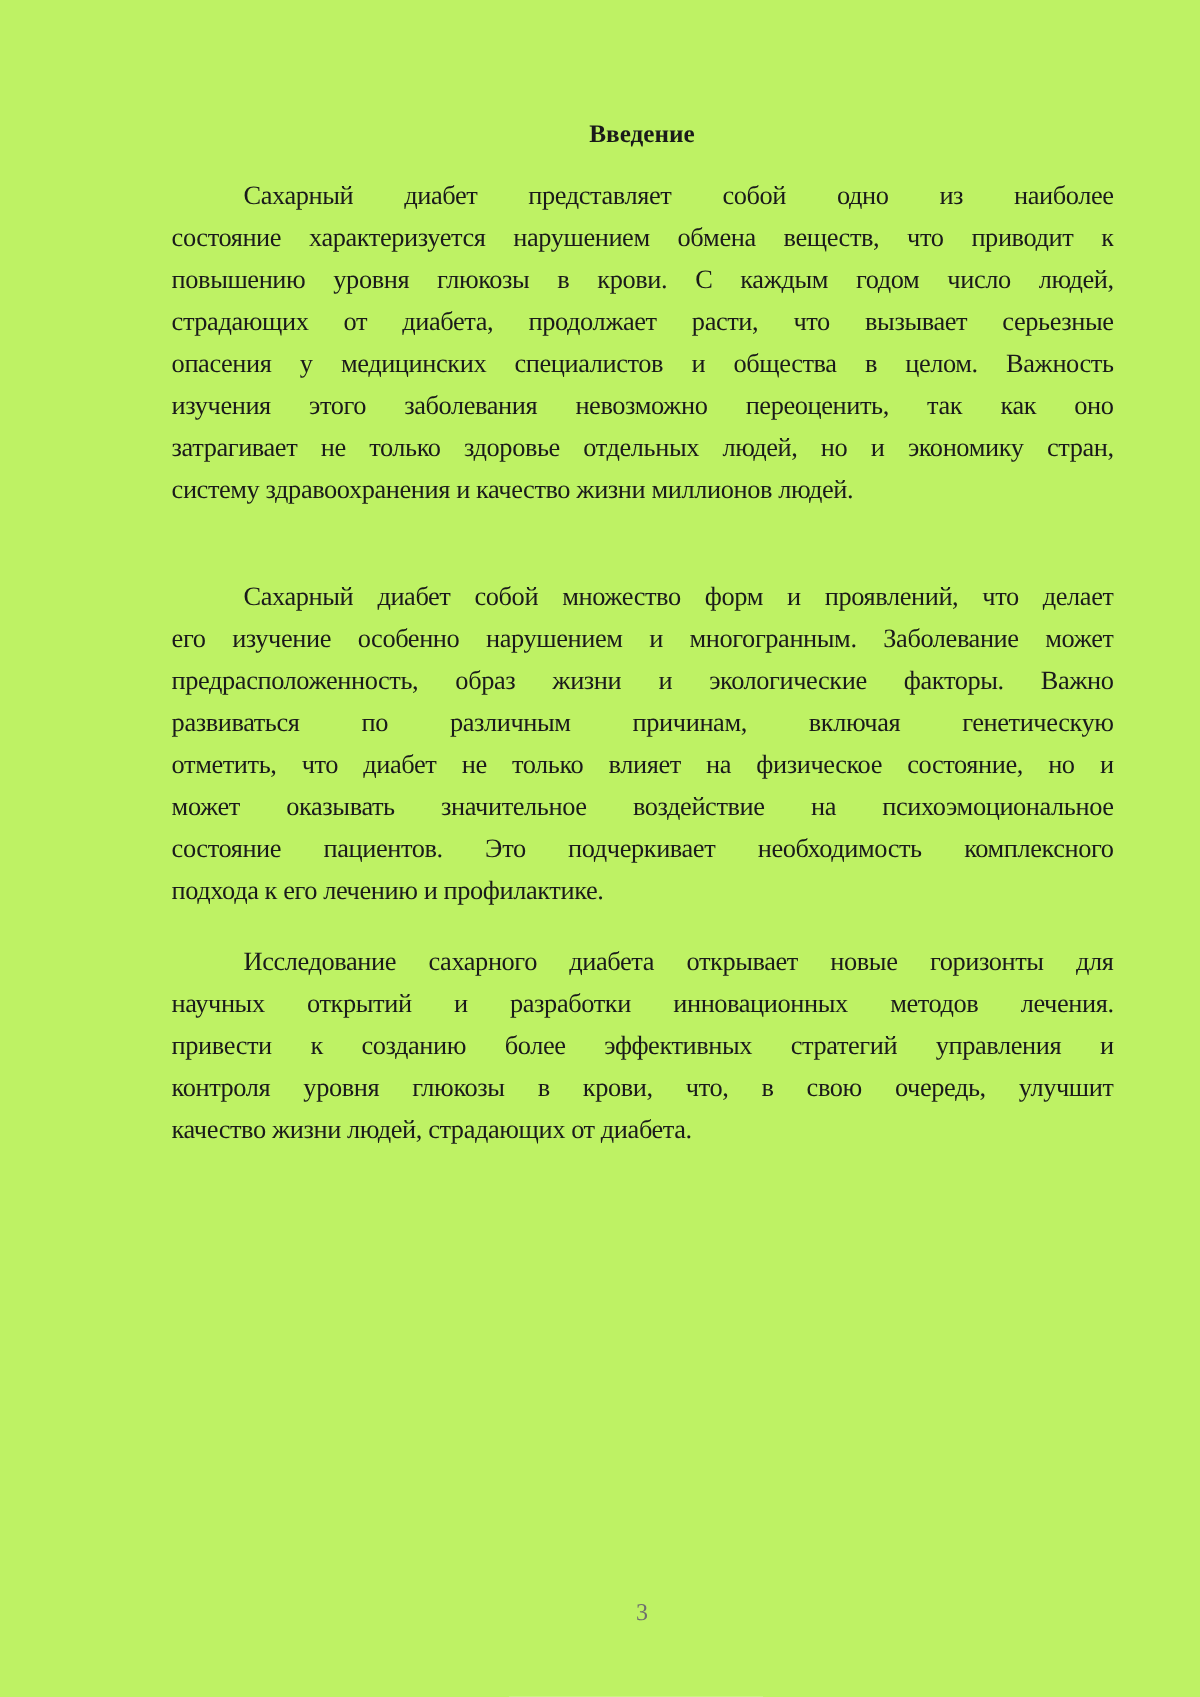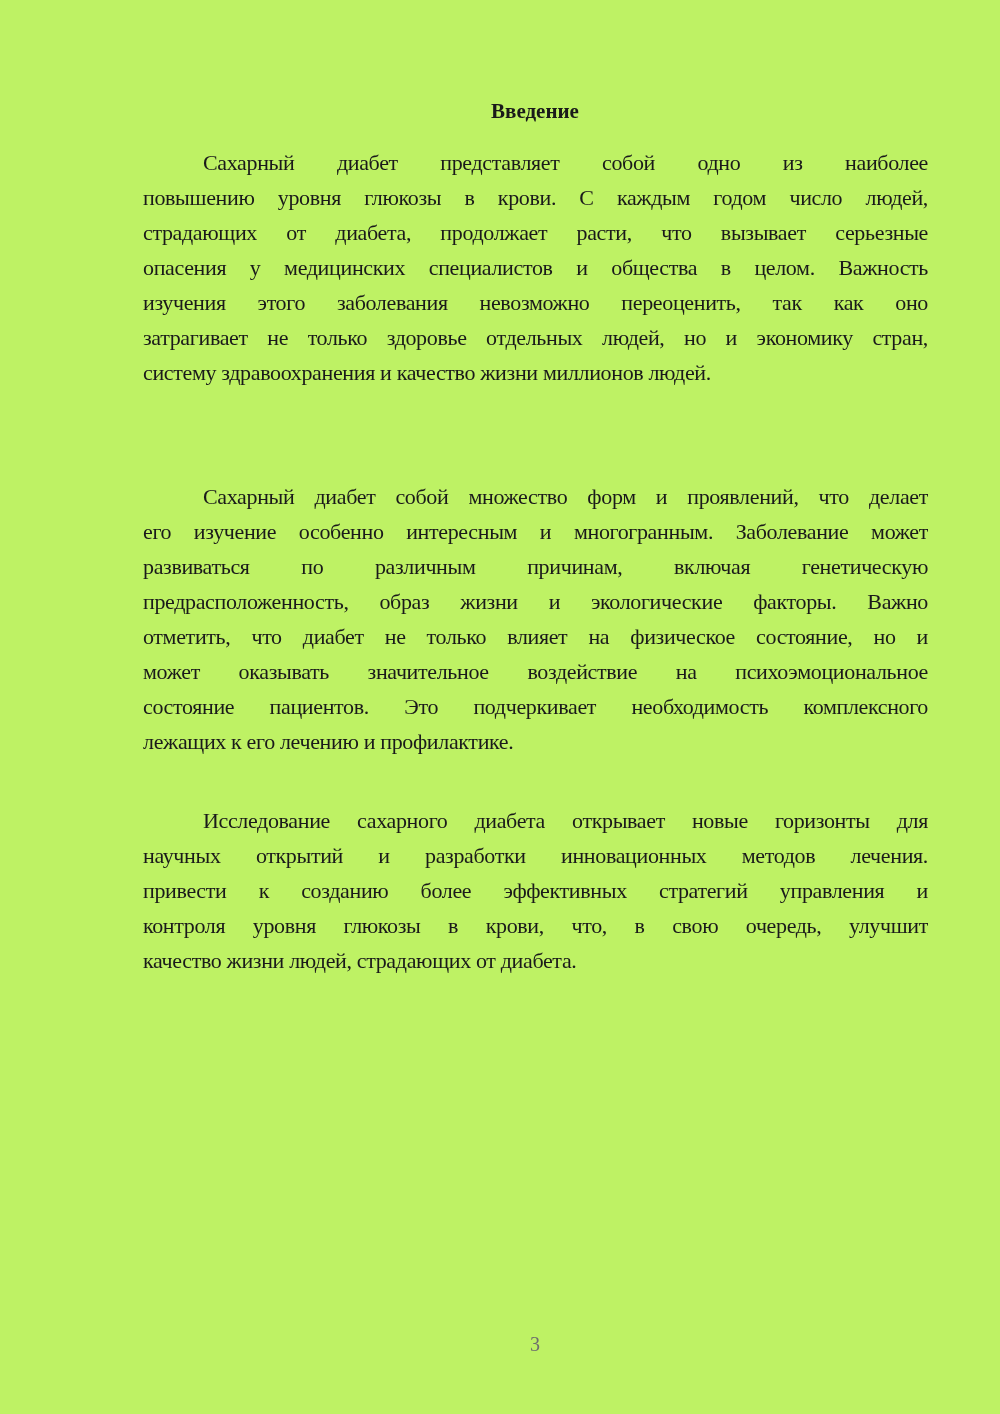--- a/index.html
+++ b/index.html
@@ -74,41 +74,42 @@
 <body>
 
 <div class="page">
 
   <div class="title">
     <span class="title-inner">Введение</span>
   </div>
 
   <div class="body-text" style="top:145px;">
     <span class="line-wrap indent" style="padding-left:60px;">Сахарный диабет представляет собой одно из наиболее</span>
+    <span class="line-wrap">состояние характеризуется нарушением обмена веществ, что приводит к</span>
     <span class="line-wrap">повышению уровня глюкозы в крови. С каждым годом число людей,</span>
     <span class="line-wrap">страдающих от диабета, продолжает расти, что вызывает серьезные</span>
     <span class="line-wrap">опасения у медицинских специалистов и общества в целом. Важность</span>
     <span class="line-wrap">изучения этого заболевания невозможно переоценить, так как оно</span>
     <span class="line-wrap">затрагивает не только здоровье отдельных людей, но и экономику стран,</span>
     <span class="line-wrap last">систему здравоохранения и качество жизни миллионов людей.</span>
   </div>
 
   <div class="body-text" style="top:479px;">
     <span class="line-wrap" style="padding-left:60px;">Сахарный диабет собой множество форм и проявлений, что делает</span>
-    <span class="line-wrap">его изучение особенно интересным и многогранным. Заболевание может</span>
+    <span class="line-wrap">его изучение особенно нарушением и многогранным. Заболевание может</span>
+    <span class="line-wrap">предрасположенность, образ жизни и экологические факторы. Важно</span>
     <span class="line-wrap">развиваться по различным причинам, включая генетическую</span>
-    <span class="line-wrap">предрасположенность, образ жизни и экологические факторы. Важно</span>
     <span class="line-wrap">отметить, что диабет не только влияет на физическое состояние, но и</span>
     <span class="line-wrap">может оказывать значительное воздействие на психоэмоциональное</span>
     <span class="line-wrap">состояние пациентов. Это подчеркивает необходимость комплексного</span>
-    <span class="line-wrap last">лежащих к его лечению и профилактике.</span>
+    <span class="line-wrap last">подхода к его лечению и профилактике.</span>
   </div>
 
   <div class="body-text" style="top:783px;">
-    <span class="line-wrap" style="padding-left:60px;margin-top:20px;">Исследование сахарного диабета открывает новые горизонты для</span>
+    <span class="line-wrap" style="padding-left:60px;">Исследование сахарного диабета открывает новые горизонты для</span>
     <span class="line-wrap">научных открытий и разработки инновационных методов лечения.</span>
     <span class="line-wrap">привести к созданию более эффективных стратегий управления и</span>
     <span class="line-wrap">контроля уровня глюкозы в крови, что, в свою очередь, улучшит</span>
     <span class="line-wrap last">качество жизни людей, страдающих от диабета.</span>
   </div>
 
   <div class="page-number">3</div>
 
 </div>
 

